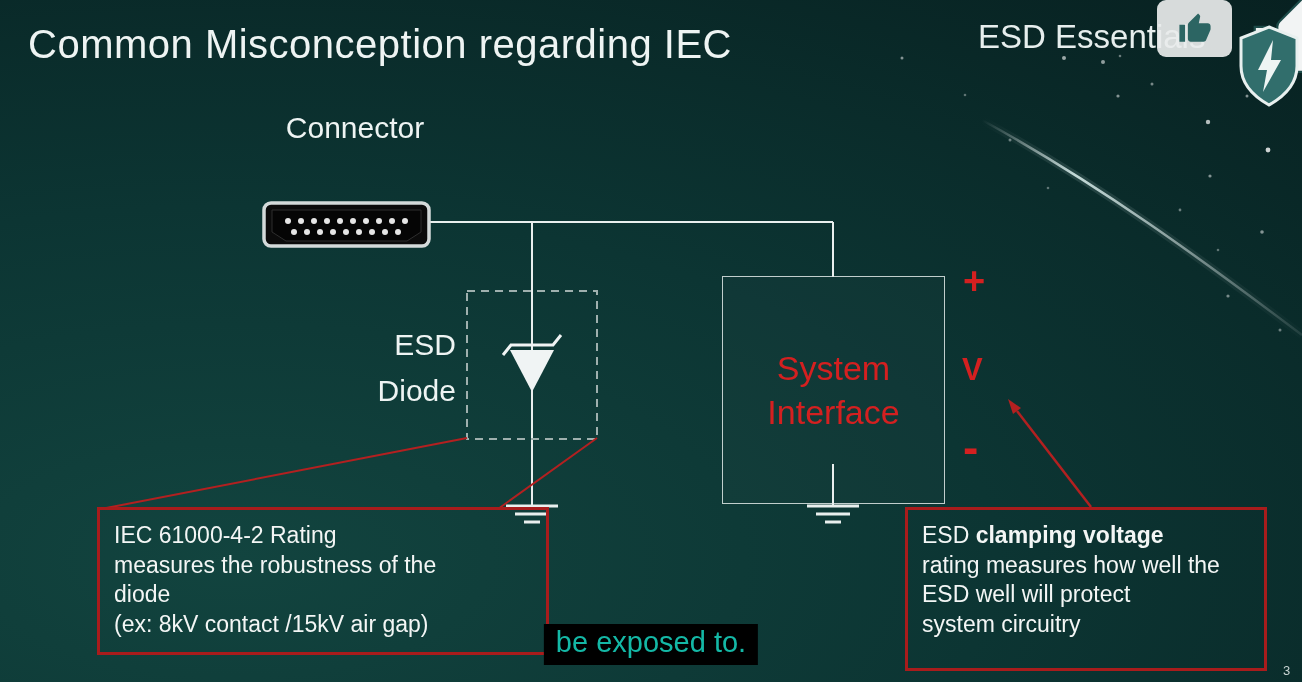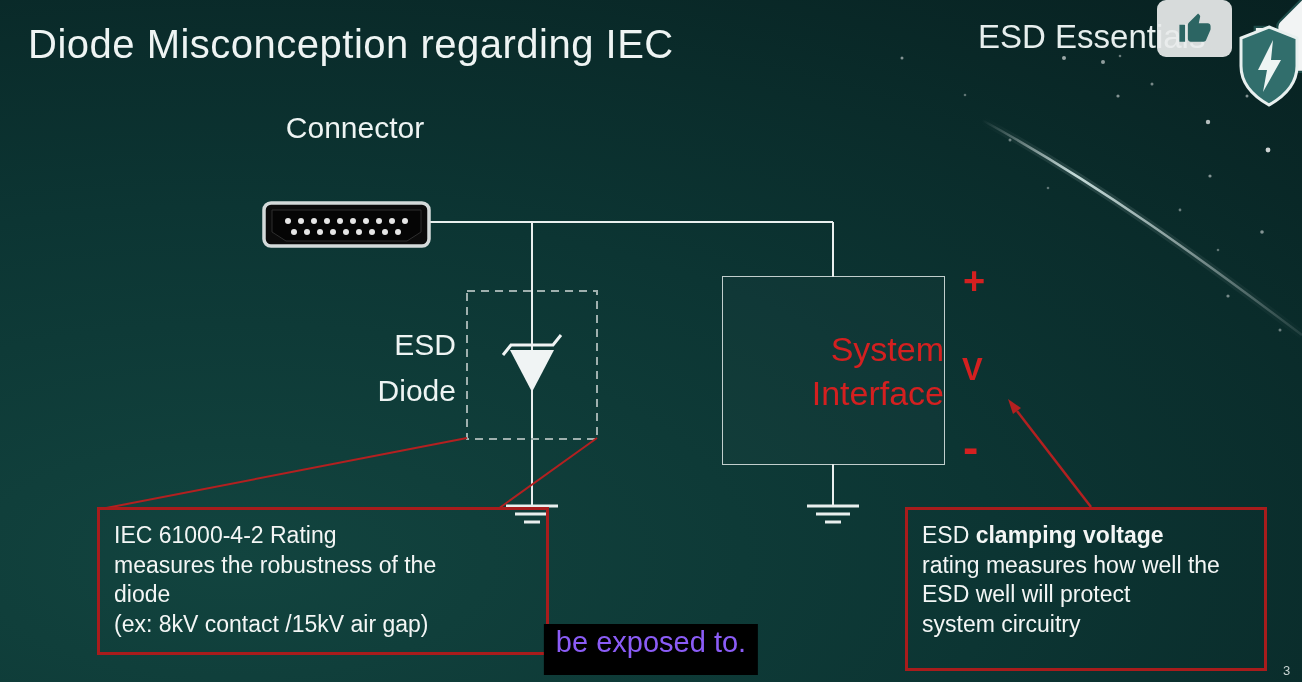--- a/index.html
+++ b/index.html
@@ -7,42 +7,42 @@
     position:relative;width:1302px;height:682px;overflow:hidden;
     background:radial-gradient(130% 115% at 18% 82%, #12443f 0%, #0c3533 45%, #071f1f 100%);
     font-family:"Liberation Sans", sans-serif;
   }
   svg.art{position:absolute;left:0;top:0;width:1302px;height:682px;}
   .title{position:absolute;left:28px;top:22px;font-size:40px;color:#eef4f3;letter-spacing:.5px;}
   .brand{position:absolute;left:978px;top:18px;font-size:33px;color:#e6eeed;}
   .connector-label{position:absolute;left:245px;top:104px;width:220px;text-align:center;color:#eef4f3;font-size:30px;line-height:48px;}
   .esd-label{position:absolute;left:352px;top:322px;width:104px;text-align:right;color:#eef4f3;font-size:30px;line-height:46px;}
   .system-box{
-    position:absolute;left:722px;top:276px;width:223px;height:189px;box-sizing:border-box;
+    position:absolute;left:722px;top:276px;width:223px;height:228px;box-sizing:border-box;
     border:1px solid rgba(225,233,232,.85);background:rgba(255,255,255,.02);
-    display:flex;flex-direction:column;align-items:flex-end;justify-content:center;
+    display:flex;flex-direction:column;align-items:center;justify-content:center;
     color:#d42020;font-size:34px;line-height:44px;
   }
   .term{position:absolute;color:#d42020;font-weight:bold;}
   .term.plus{left:963px;top:260px;font-size:38px;}
   .term.volt{left:962px;top:352px;font-size:31px;}
   .term.minus{left:963px;top:420px;font-size:46px;}
   .note{position:absolute;border:3px solid #a81c1c;color:#f3f6f5;font-size:23px;line-height:29.5px;padding:11px 14px;box-sizing:border-box;}
   .note-left{left:97px;top:507px;width:452px;height:148px;}
   .note-right{left:905px;top:507px;width:362px;height:164px;}
   .note b{font-weight:bold;}
   .thumb-box{
     position:absolute;left:1157px;top:0;width:75px;height:57px;background:rgba(233,236,236,.92);
     border-radius:9px;display:flex;align-items:center;justify-content:center;cursor:pointer;
   }
   .thumb-partial{position:absolute;left:1251px;top:-8px;width:90px;height:92px;cursor:pointer;}
   .shield{position:absolute;left:1236px;top:24px;width:66px;height:84px;}
   .caption{
     position:absolute;top:624px;left:50%;transform:translateX(-50%);
-    background:#000;color:#8b5cf6;font-size:29px;padding:2px 12px 16px;white-space:nowrap;
+    background:#000;color:#14b8a6;font-size:29px;padding:2px 12px 6px;white-space:nowrap;
   }
   .page-num{position:absolute;left:1283px;top:663px;font-size:13px;color:#c9d4d3;}
 </style>
 </head>
 <body>
 
 <div class="stage">
 
   <svg class="art" viewBox="0 0 1302 682">
     <defs>
@@ -133,21 +133,21 @@
       <path d="M467 438 L101 509"></path>
       <path d="M597 438 L498 509"></path>
     </g>
 
     <g>
       <path d="M1091 507 L1017 411" stroke="#b32020" stroke-width="2.5" fill="none"></path>
       <polygon points="1008,399 1021,408 1013,414" fill="#b32020"></polygon>
     </g>
   </svg>
 
-  <div class="title">Diode Misconception regarding IEC</div>
+  <div class="title">Common Misconception regarding IEC</div>
   <div class="brand">ESD Essentials</div>
 
   <div class="connector-label">
     <div>Connector</div>
   </div>
 
   <div class="esd-label">
     <div>ESD</div>
     <div>Diode</div>
   </div>

